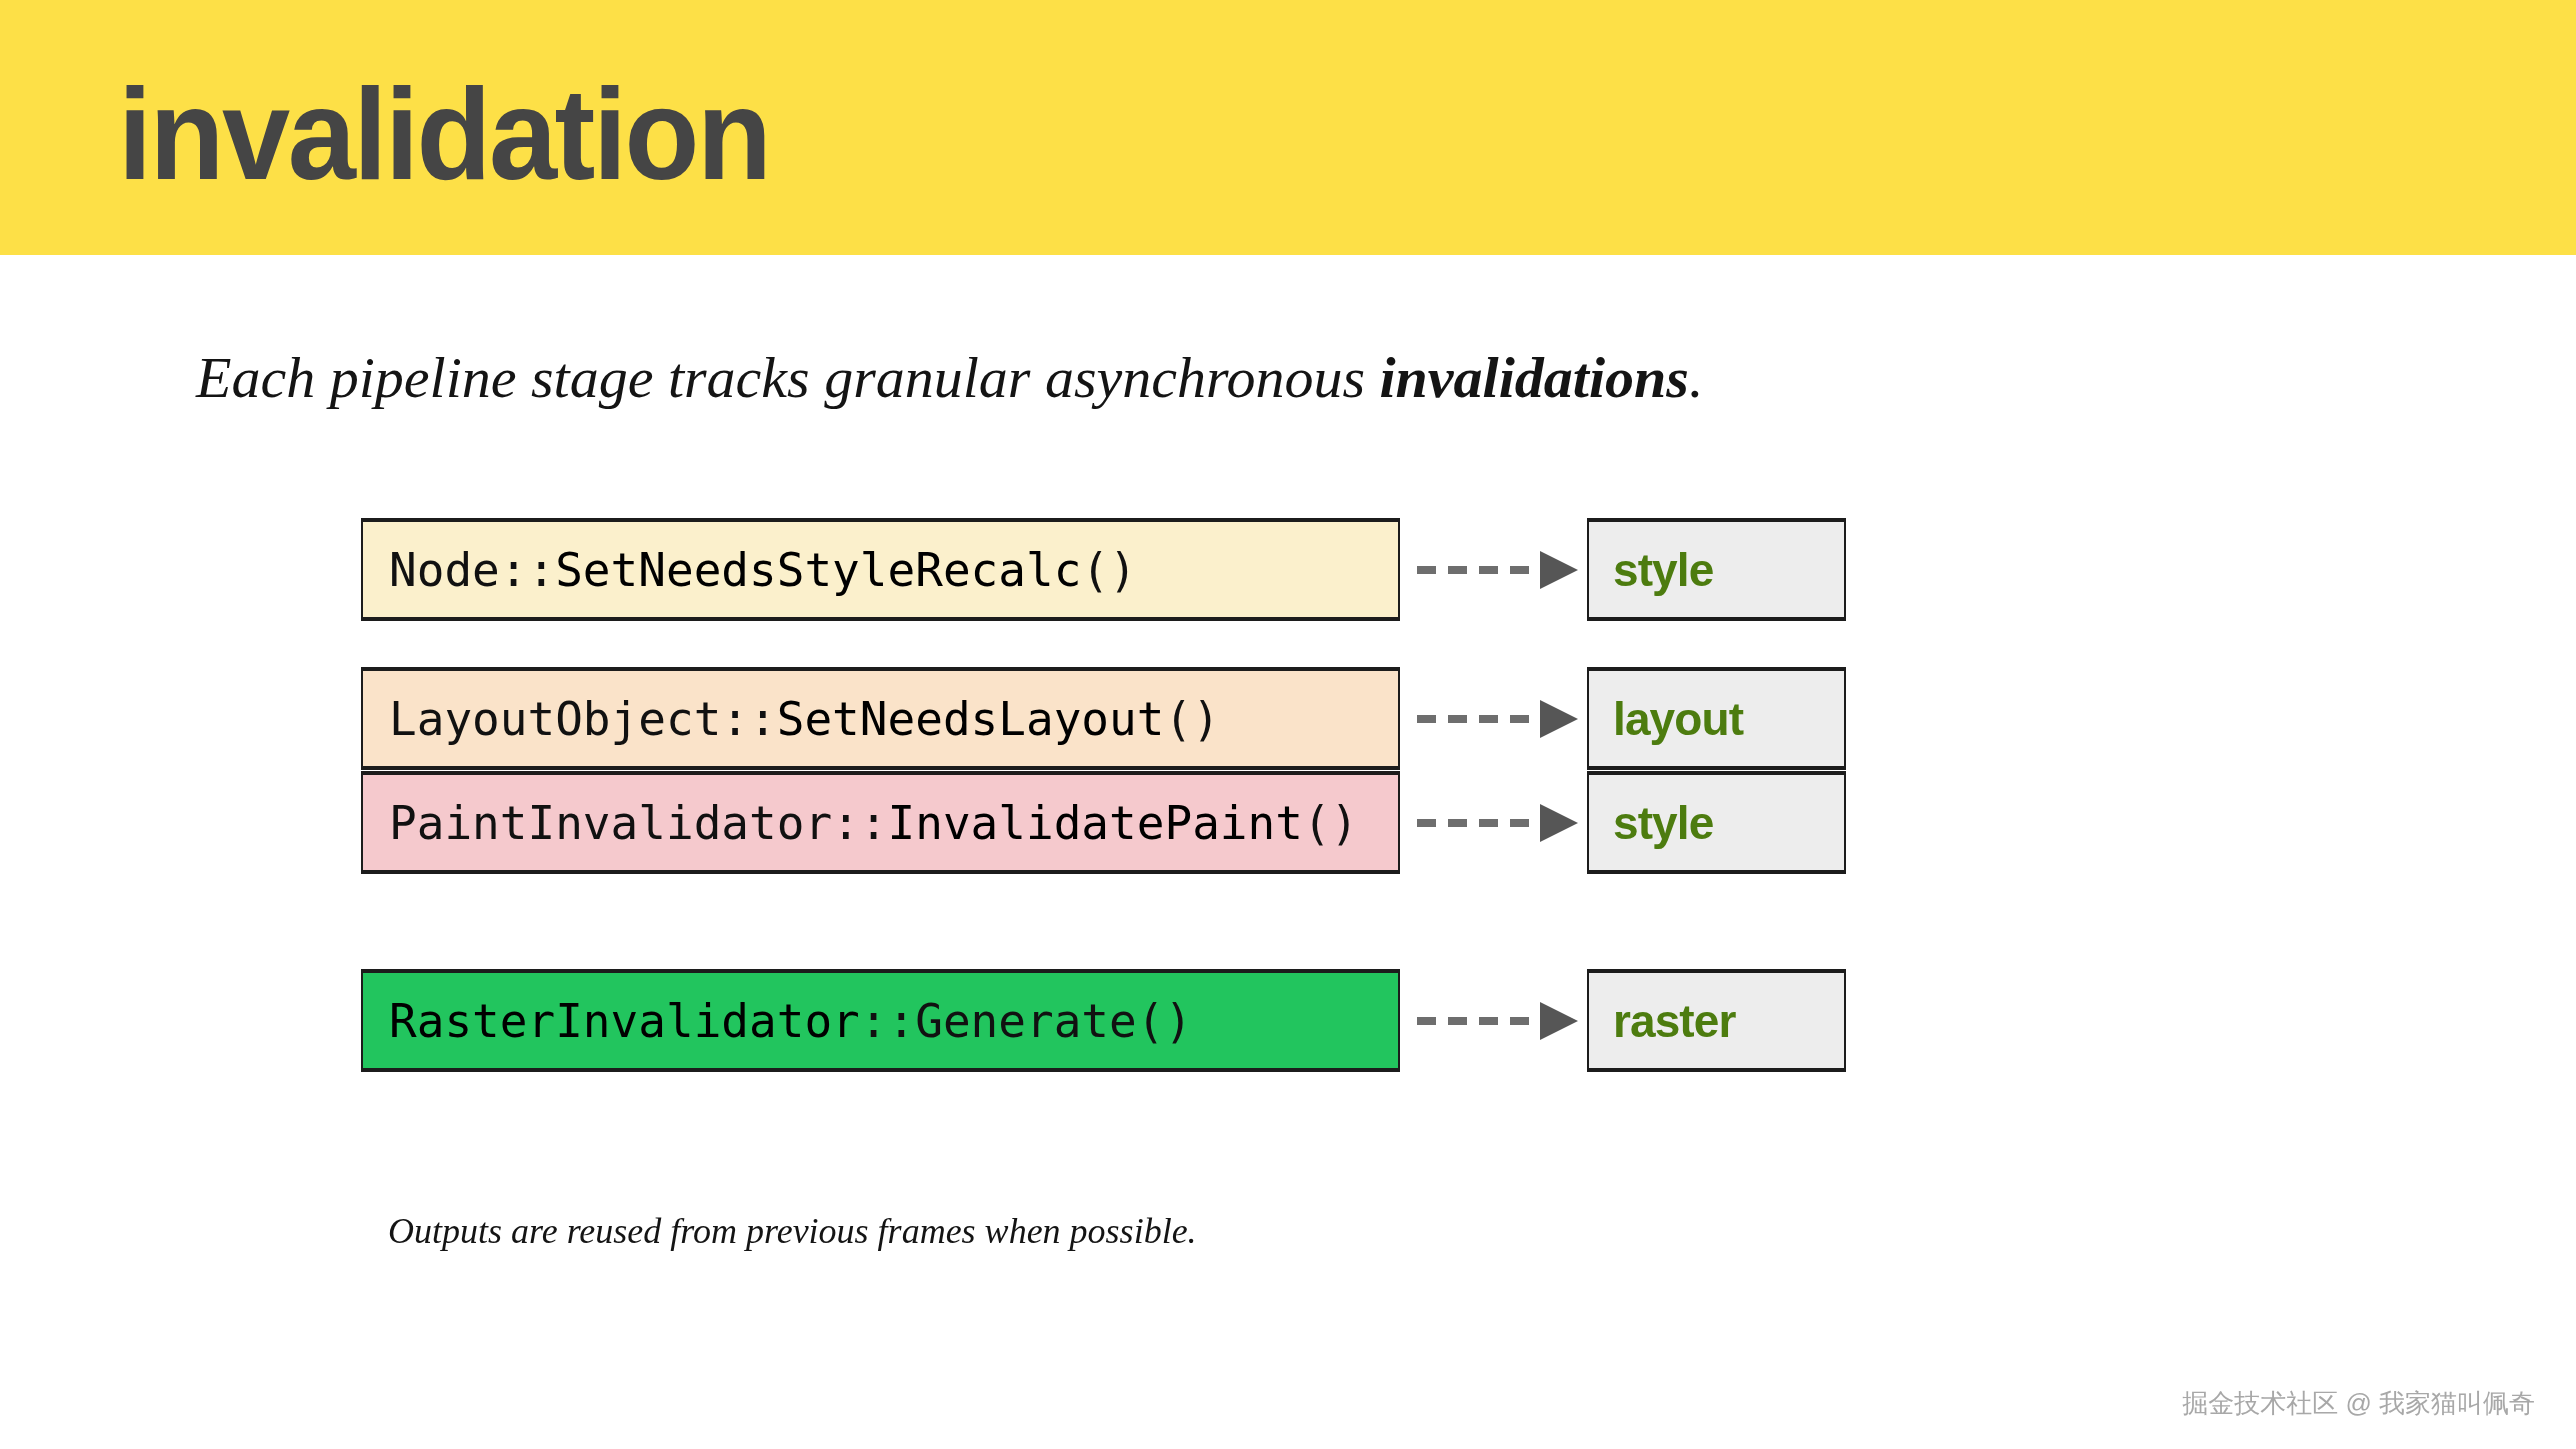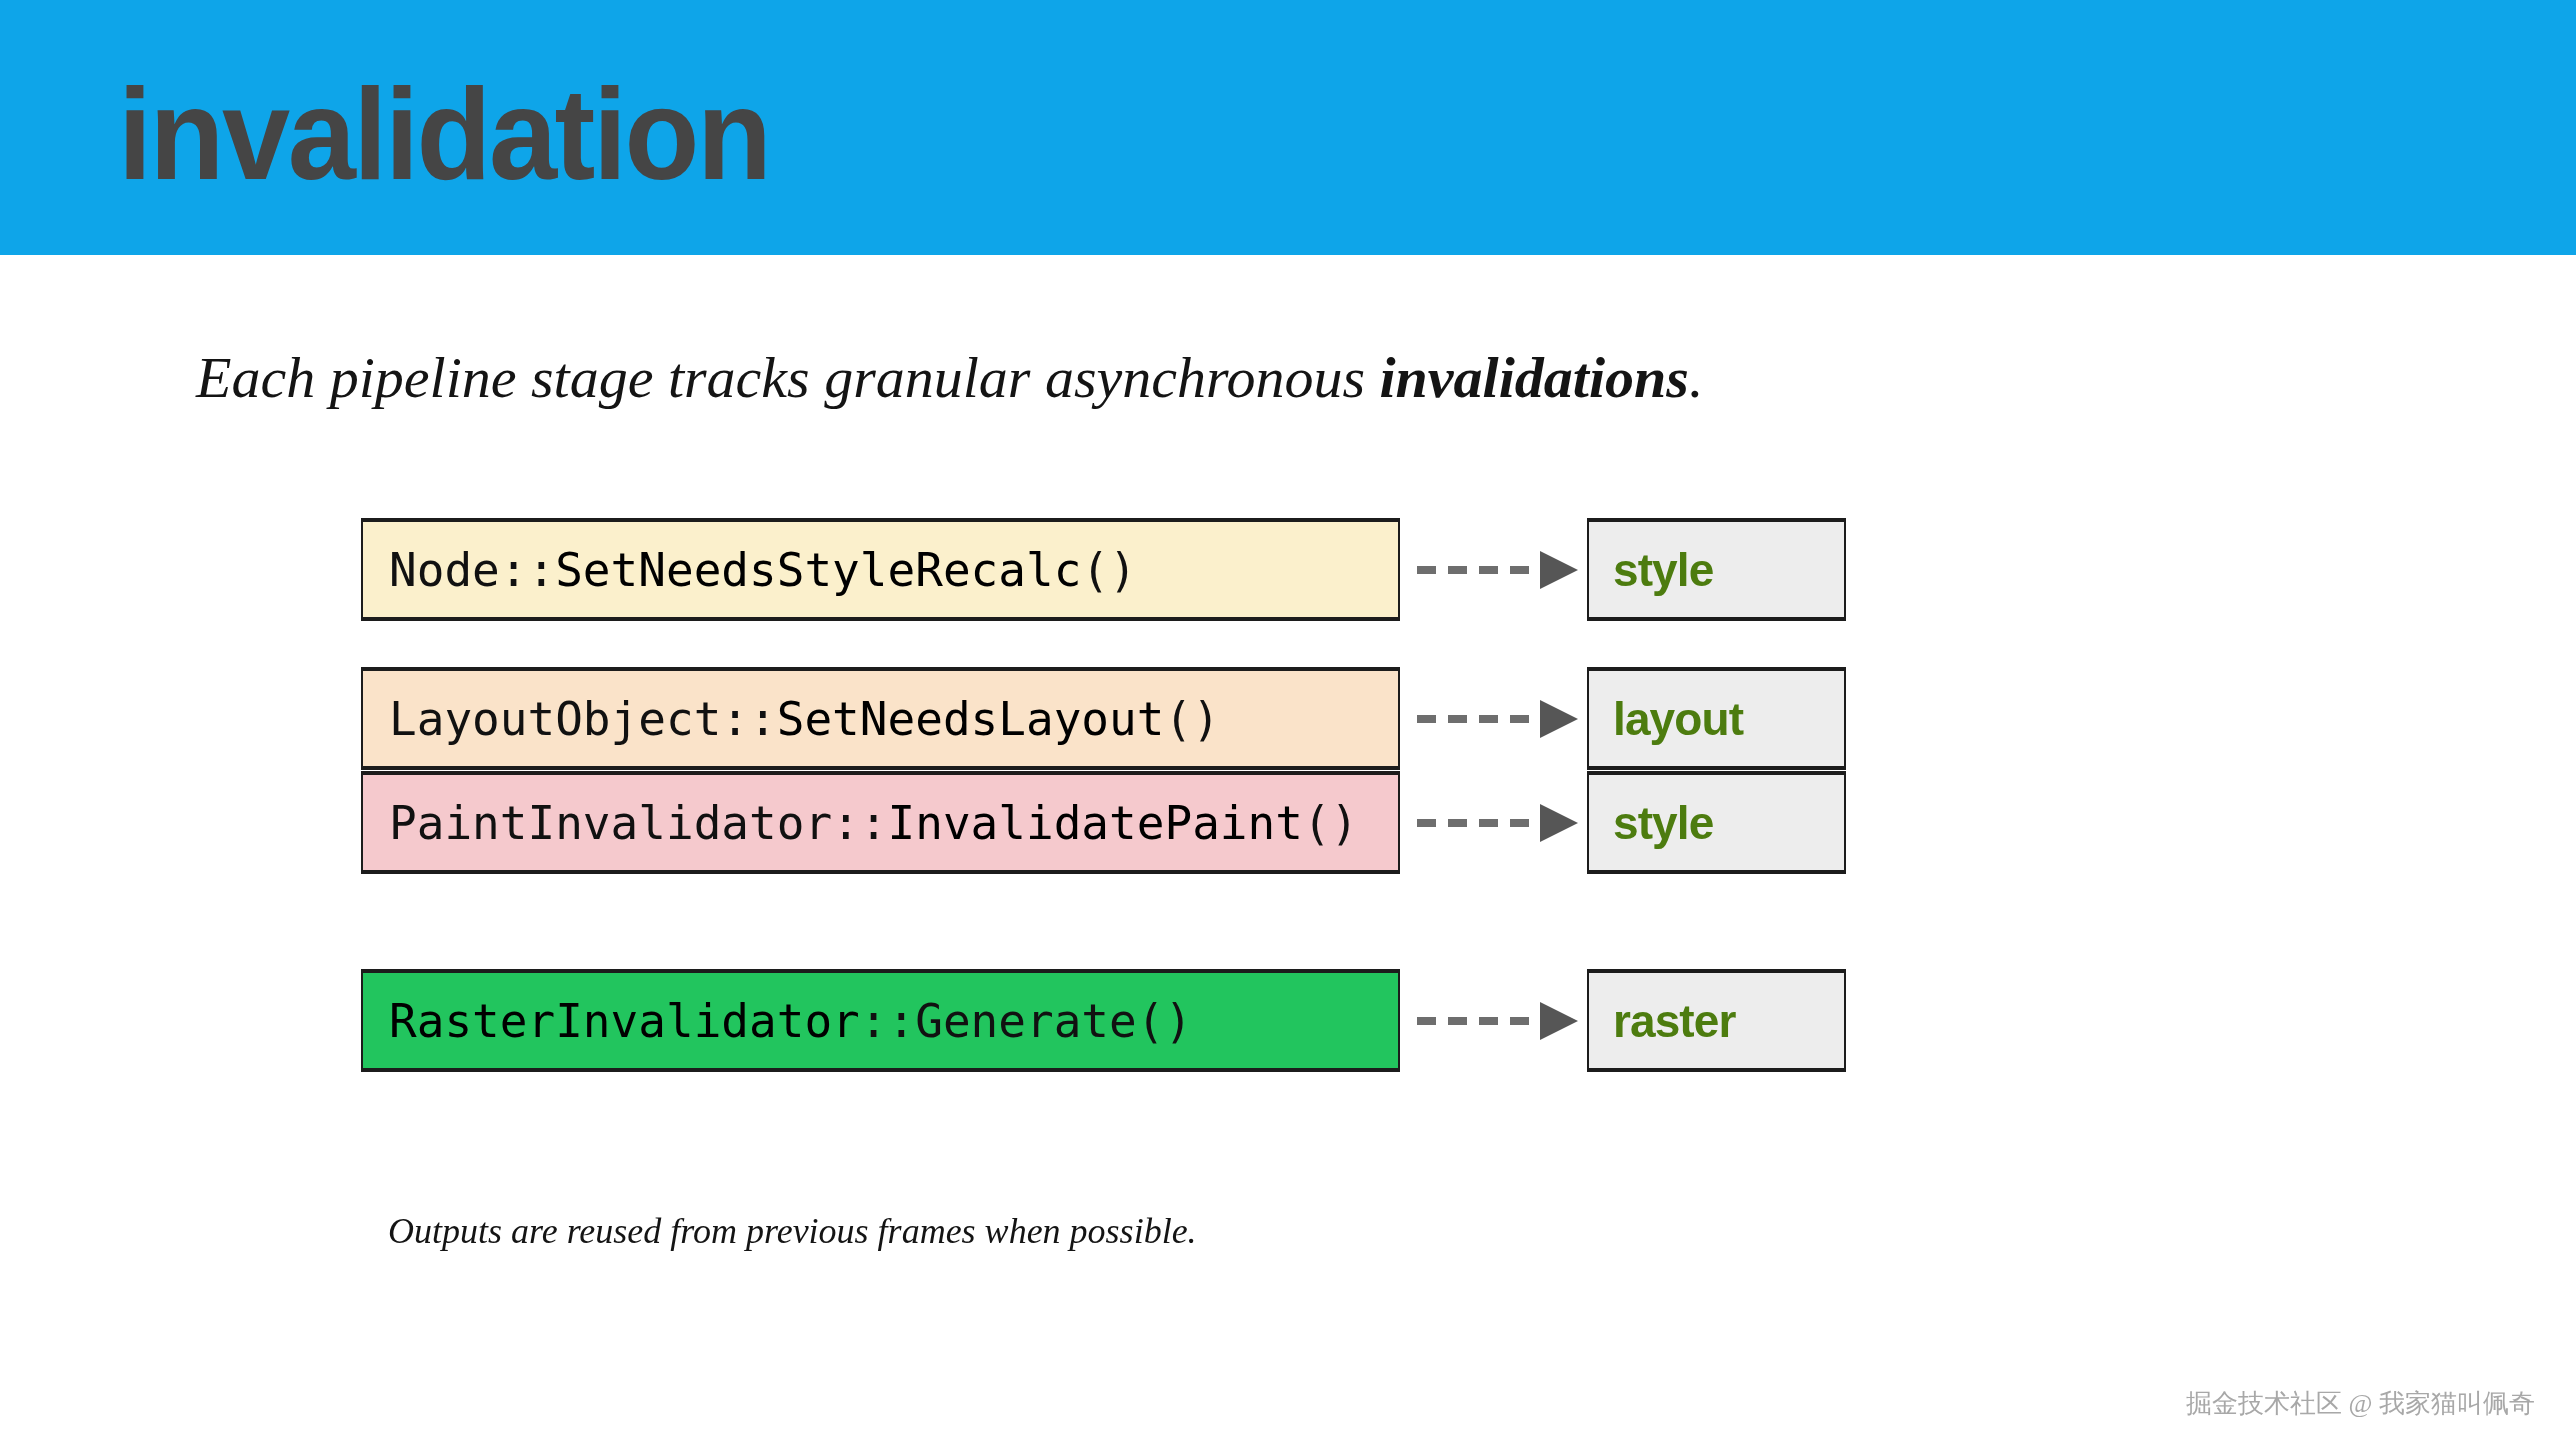--- a/index.html
+++ b/index.html
@@ -121,29 +121,29 @@
   }
 
   
   .watermark {
     position: absolute;
     right: 41px; top: 1389px;
     font-size: 26px;
     line-height: 29px;
     color: #a8a8a8;
     text-shadow: 1.7px 1.7px 0.9px rgba(255,255,255,0.9);
-    font-family: Liberation Serif, serif;
+    font-family: Liberation Sans, sans-serif;
   }
 </style>
 </head>
 <body>
 
 <div class="slide">
 
-  <div class="header-band" style="background-color: #0ea5e9;">
+  <div class="header-band" style="background-color: #fde047;">
     <div class="page-title" style="color: rgb(69, 69, 69);">invalidation</div>
   </div>
 
   <div class="subtitle"><span>Each pipeline stage tracks granular asynchronous </span><span class="em">invalidations</span><span>.</span></div>
 
   <div class="row r0">
     <div class="code-box" style="background-color: rgb(251, 240, 204);"><span>Node::</span><span class="b">SetNeedsStyleRecalc</span><span>()</span></div>
     <div class="dashed-arrow"></div>
     <div class="arrowhead"></div>
     <div class="stage-box" style="background-color: rgb(237, 237, 237);">

